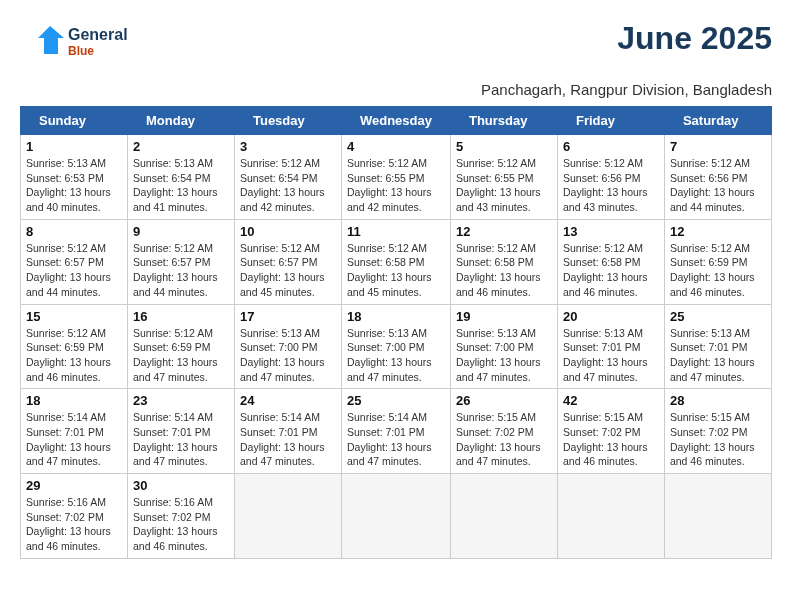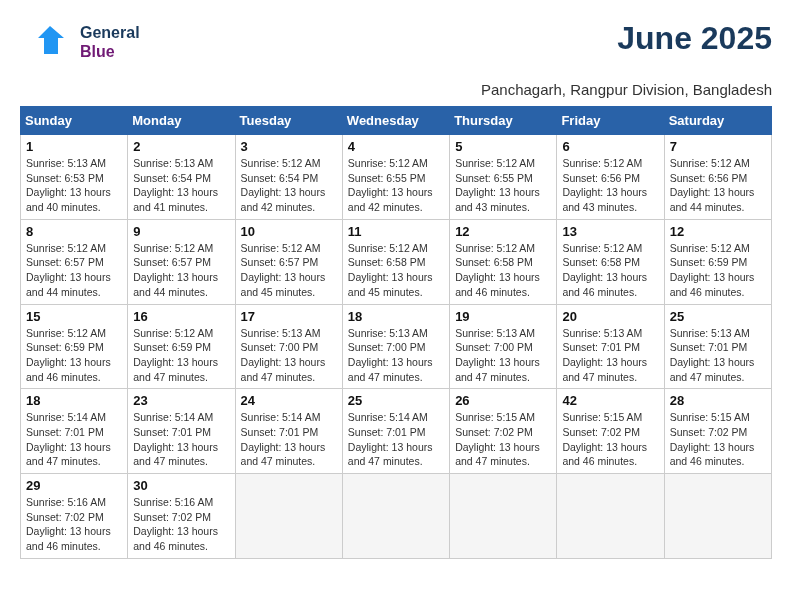--- a/index.html
+++ b/index.html
@@ -12,21 +12,21 @@
     }
     .header-area {
       display: flex;
       justify-content: space-between;
       align-items: flex-start;
       margin-bottom: 8px;
     }
     .logo {
       display: flex;
       align-items: center;
-      gap: 16px;
+      gap: 4px;
     }
     .title-area {
       text-align: right;
     }
     .month-title {
       font-size: 32px;
       font-weight: bold;
       color: #1a3a5c;
     }
     .location-title {
@@ -35,21 +35,21 @@
       margin-top: 24px;
     }
     .calendar {
       width: 100%;
       border-collapse: collapse;
       font-size: 11px;
     }
     .calendar th {
       background: #2962a8;
       color: #fff;
-      padding: 6px 4px;
+      padding: 6px 18px;
       text-align: left;
       font-size: 13px;
       font-weight: bold;
       border: 1px solid #2962a8;
     }
     .calendar td {
       border: 1px solid #ccc;
       vertical-align: top;
       padding: 4px 5px;
       width: 107px;
@@ -77,21 +77,21 @@
 
 <div class="header-area">
   <div class="logo">
   <svg width="44" height="44" viewBox="0 0 44 44">
     <rect x="0" y="0" width="44" height="44" fill="none"></rect>
 
     <path d="M30,6 L44,18 L38,18 L38,34 L24,34 L24,18 L18,18 Z" fill="#2196F3"></path>
   </svg>
   <div style="display:flex;flex-direction:column;line-height:1.2;">
     <span style="font-size:16px;font-weight:bold;color:#1a3a5c;">General</span>
-    <span style="font-size:16px;font-weight:bold;color:#701a75;">Blue</span>
+    <span style="font-size:12px;font-weight:bold;color:#c2410c;">Blue</span>
   </div>
 </div>
   <div class="title-area">
     <div class="month-title">June 2025</div>
     <div class="location-title">Panchagarh, Rangpur Division, Bangladesh</div>
   </div>
 </div>
 
 <table class="calendar">
   <thead>

